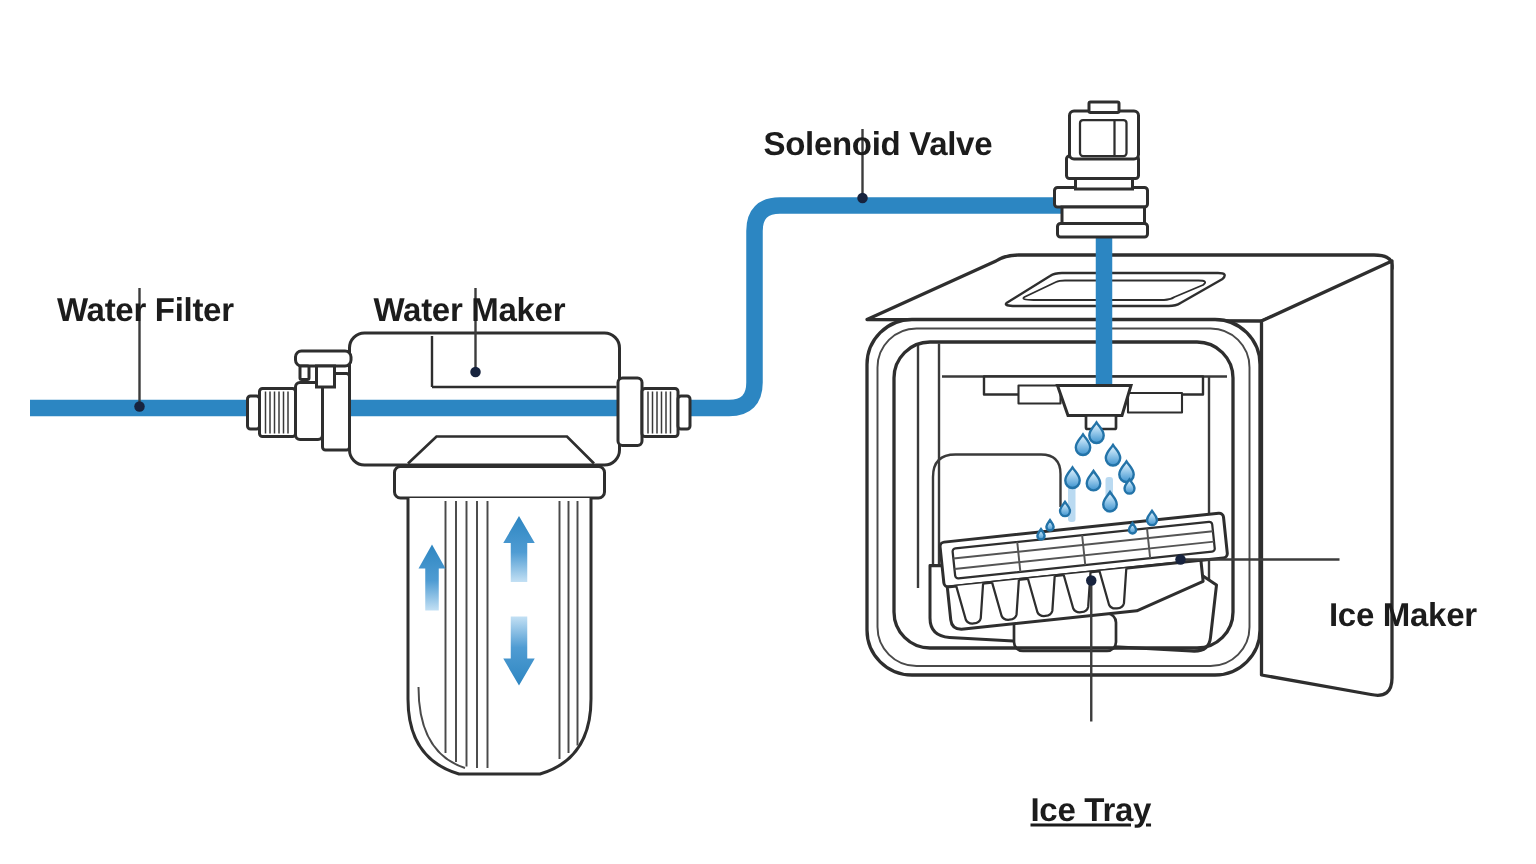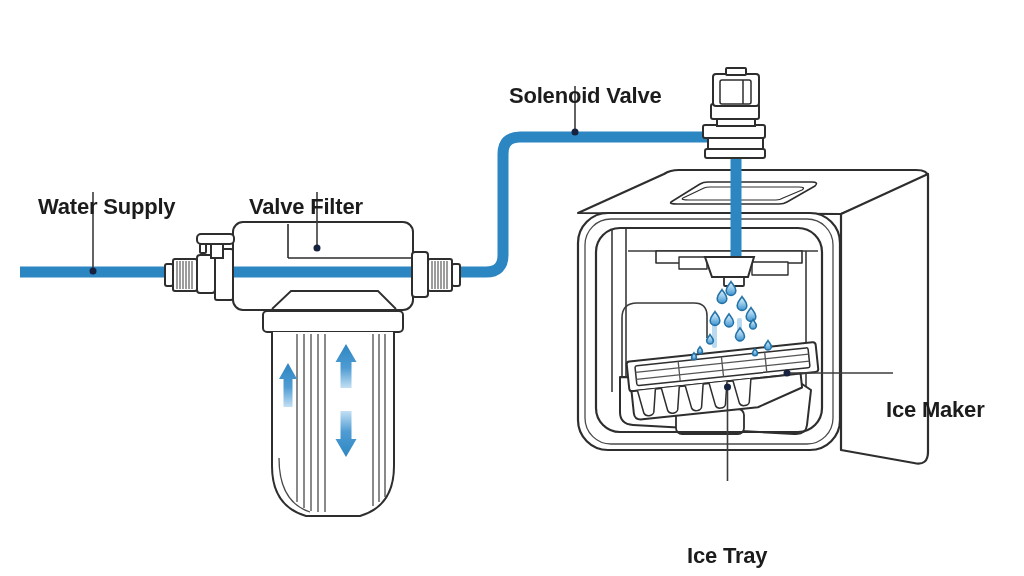--- a/index.html
+++ b/index.html
@@ -183,21 +183,21 @@
   </g>
   <g fill="#17233e">
     <circle cx="93" cy="271" r="3.5" fill="#17233e"></circle>
     <circle cx="317" cy="248" r="3.5" fill="#17233e"></circle>
     <circle cx="575" cy="132" r="3.5" fill="#17233e"></circle>
     <circle cx="787" cy="373" r="3.5" fill="#17233e"></circle>
     <circle cx="727.5" cy="387" r="3.5" fill="#17233e"></circle>
   </g>
 </svg>
 
-<div class="lbl" style="left:38px;top:159px;">Water Supply</div>
-<div class="lbl" style="left:249px;top:159px;">Valve Filter</div>
+<div class="lbl" style="left:38px;top:159px;">Water Filter</div>
+<div class="lbl" style="left:249px;top:159px;">Water Maker</div>
 <div class="lbl" style="left:509px;top:48px;">Solenoid Valve</div>
 <div class="lbl lbl-center" style="left:886px;top:362px;width:128px;">
   <div>Ice Maker</div>
 </div>
-<div class="lbl" style="left:687px;top:508px;">Ice Tray</div>
+<div class="lbl" style="left:687px;top:492px;text-decoration:underline;">Ice Tray</div>
 
 </div>
 
 </body></html>

